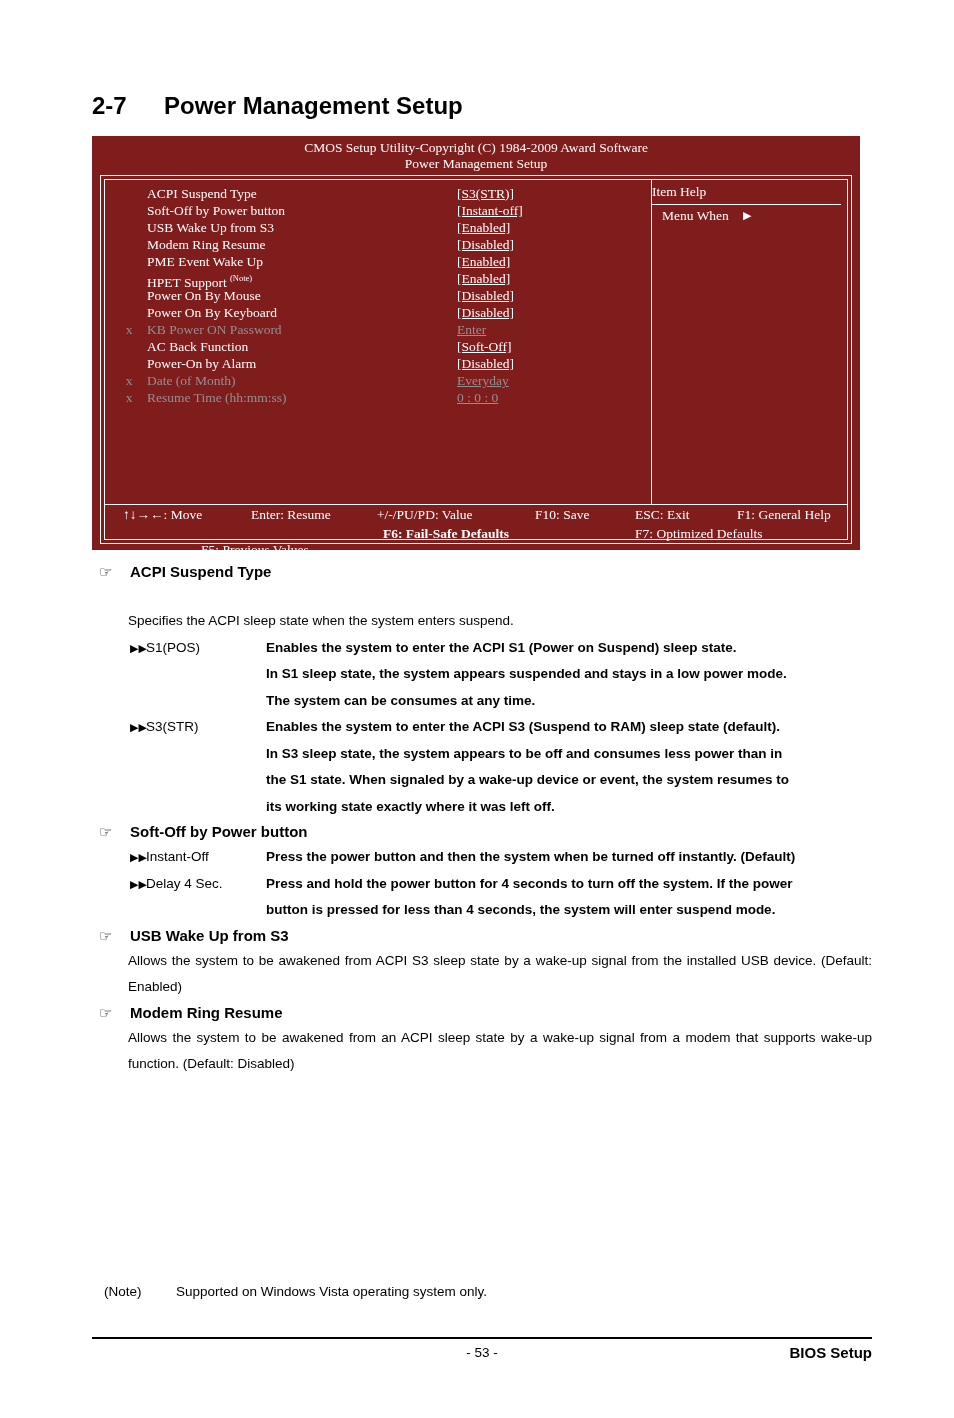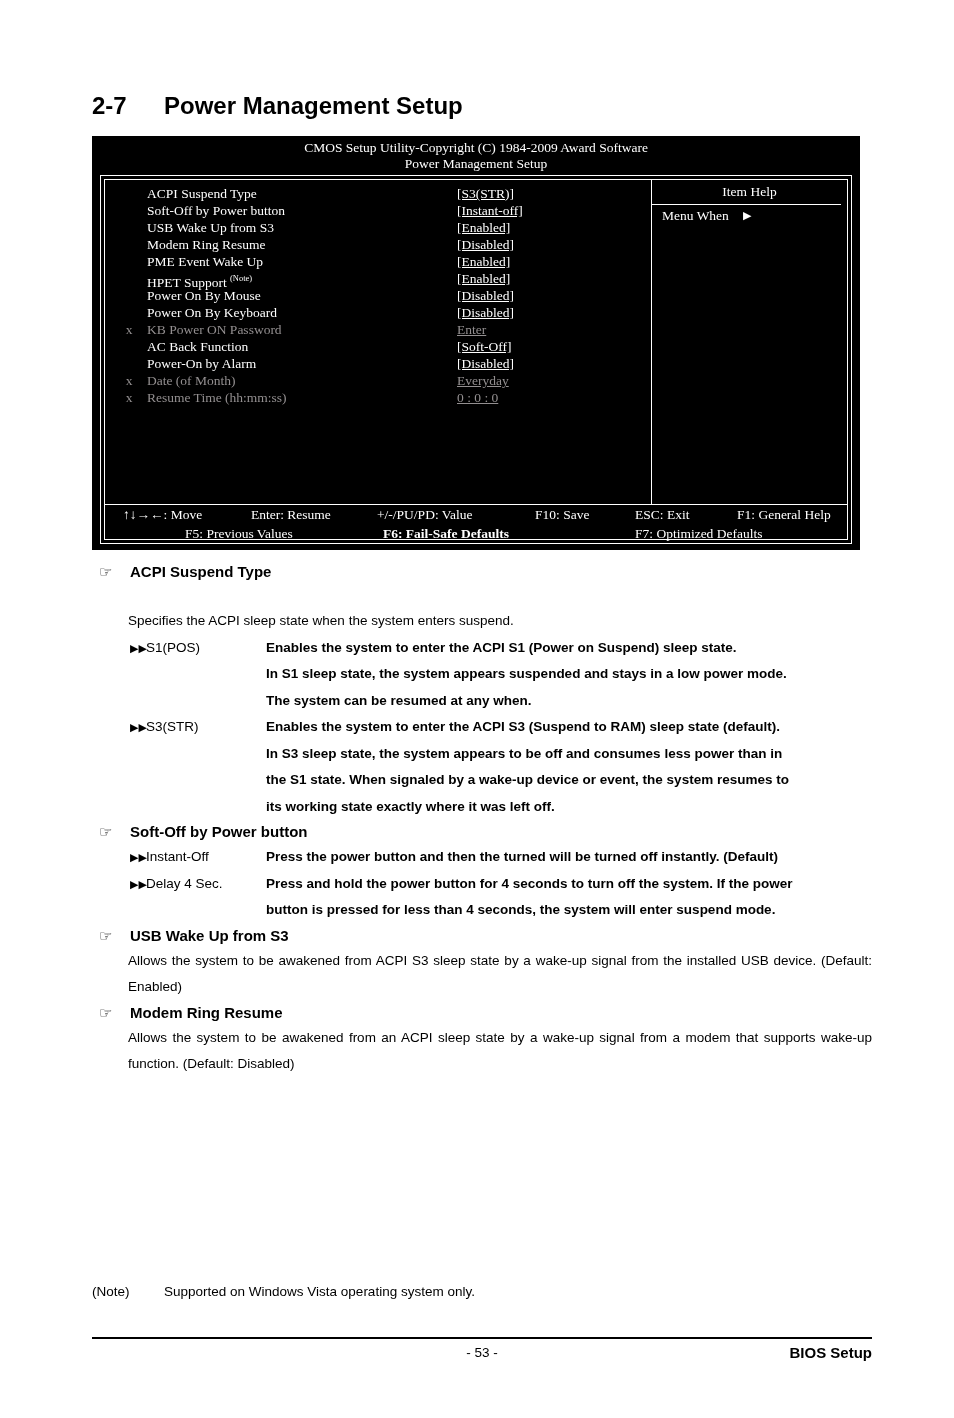--- a/index.html
+++ b/index.html
@@ -28,21 +28,21 @@
   }
   .page-title .num { display: inline-block; width: 72px; }
 
   
   .bios {
     position: absolute;
     left: 92px;
     top: 136px;
     width: 768px;
     height: 414px;
-    background: #000000;
+    background: #7f1d1d;
     font-family: "Liberation Serif", serif;
     color: #ffffff;
     box-sizing: border-box;
   }
   .bios-title {
     position: absolute;
     left: 0; right: 0; top: 4px;
     text-align: center;
     font-size: 13.5px;
     line-height: 16px;
@@ -119,21 +119,21 @@
     top: 0;
     right: 0;
     width: 196px;
     height: 324px;
     border-left: 1px solid #ffffff;
     box-sizing: border-box;
   }
   .item-help-title {
     position: absolute;
     left: 0; right: 0; top: 4px;
-    text-align: center;
+    text-align: left;
     font-size: 13.5px;
     line-height: 16px;
   }
   .item-help-rule {
     position: absolute;
     left: 0; right: 6px; top: 24px;
     height: 1px;
     background: #ffffff;
   }
   .item-help-level {
@@ -218,21 +218,21 @@
   }
   .opt .odesc {
     margin-left: 120px;
     text-align: left;
   }
   .opt .odesc .cont { display: block; font-weight: bold; }
 
   
   .note-line {
     position: absolute;
-    left: 92px;
+    left: 104px;
     top: 1282px;
     font-size: 13.5px;
     line-height: 20px;
     white-space: nowrap;
   }
   .note-line .nlabel { display: inline-block; width: 72px; }
 
   .foot-rule {
     position: absolute;
     left: 92px;
@@ -358,61 +358,61 @@
       <div class="bios-footer">
         <div class="frow" id="bios-foot-row1">
             <span style="left: 18px;">↑↓→←: Move</span>
             <span style="left: 146px;">Enter: Resume</span>
             <span style="left: 272px;">+/-/PU/PD: Value</span>
             <span style="left: 430px;">F10: Save</span>
             <span style="left: 530px;">ESC: Exit</span>
             <span style="left: 632px;">F1: General Help</span>
           </div>
         <div class="frow" id="bios-foot-row2">
-            <span style="left: 80px;">F5: Previous Values</span>
+            <span style="left: 96px; margin-top: 16px;">F5: Previous Values</span>
             <span style="left: 278px; font-weight: bold;">F6: Fail-Safe Defaults</span>
             <span style="left: 530px;">F7: Optimized Defaults</span>
           </div>
       </div>
 
     </div>
   </div>
 </div>
 
 <div class="content" id="content">
     <div class="section">
       <div class="sec-head"><span class="hand">☞</span><span>ACPI Suspend Type</span></div>
       <div class="para nojust">Specifies the ACPI sleep state when the system enters suspend.</div>
       <div class="opt">
         <span class="bullet">▶▶</span>
         <span class="oname">S1(POS)</span>
         <div class="odesc">
           <span class="cont">Enables the system to enter the ACPI S1 (Power on Suspend) sleep state.</span>
           <span class="cont">In S1 sleep state, the system appears suspended and stays in a low power mode.</span>
-          <span class="cont">The system can be resumed at any when.</span>
+          <span class="cont">The system can be consumes at any time.</span>
         </div>
       </div>
       <div class="opt">
         <span class="bullet">▶▶</span>
         <span class="oname">S3(STR)</span>
         <div class="odesc">
           <span class="cont">Enables the system to enter the ACPI S3 (Suspend to RAM) sleep state (default).</span>
           <span class="cont">In S3 sleep state, the system appears to be off and consumes less power than in</span>
           <span class="cont">the S1 state. When signaled by a wake-up device or event, the system resumes to</span>
           <span class="cont">its working state exactly where it was left off.</span>
         </div>
       </div>
     </div>
     <div class="section">
       <div class="sec-head"><span class="hand">☞</span><span>Soft-Off by Power button</span></div>
       <div class="opt">
         <span class="bullet">▶▶</span>
         <span class="oname">Instant-Off</span>
         <div class="odesc">
-          <span class="cont">Press the power button and then the turned will be turned off instantly. (Default)</span>
+          <span class="cont">Press the power button and then the system when be turned off instantly. (Default)</span>
         </div>
       </div>
       <div class="opt">
         <span class="bullet">▶▶</span>
         <span class="oname">Delay 4 Sec.</span>
         <div class="odesc">
           <span class="cont">Press and hold the power button for 4 seconds to turn off the system. If the power</span>
           <span class="cont">button is pressed for less than 4 seconds, the system will enter suspend mode.</span>
         </div>
       </div>

